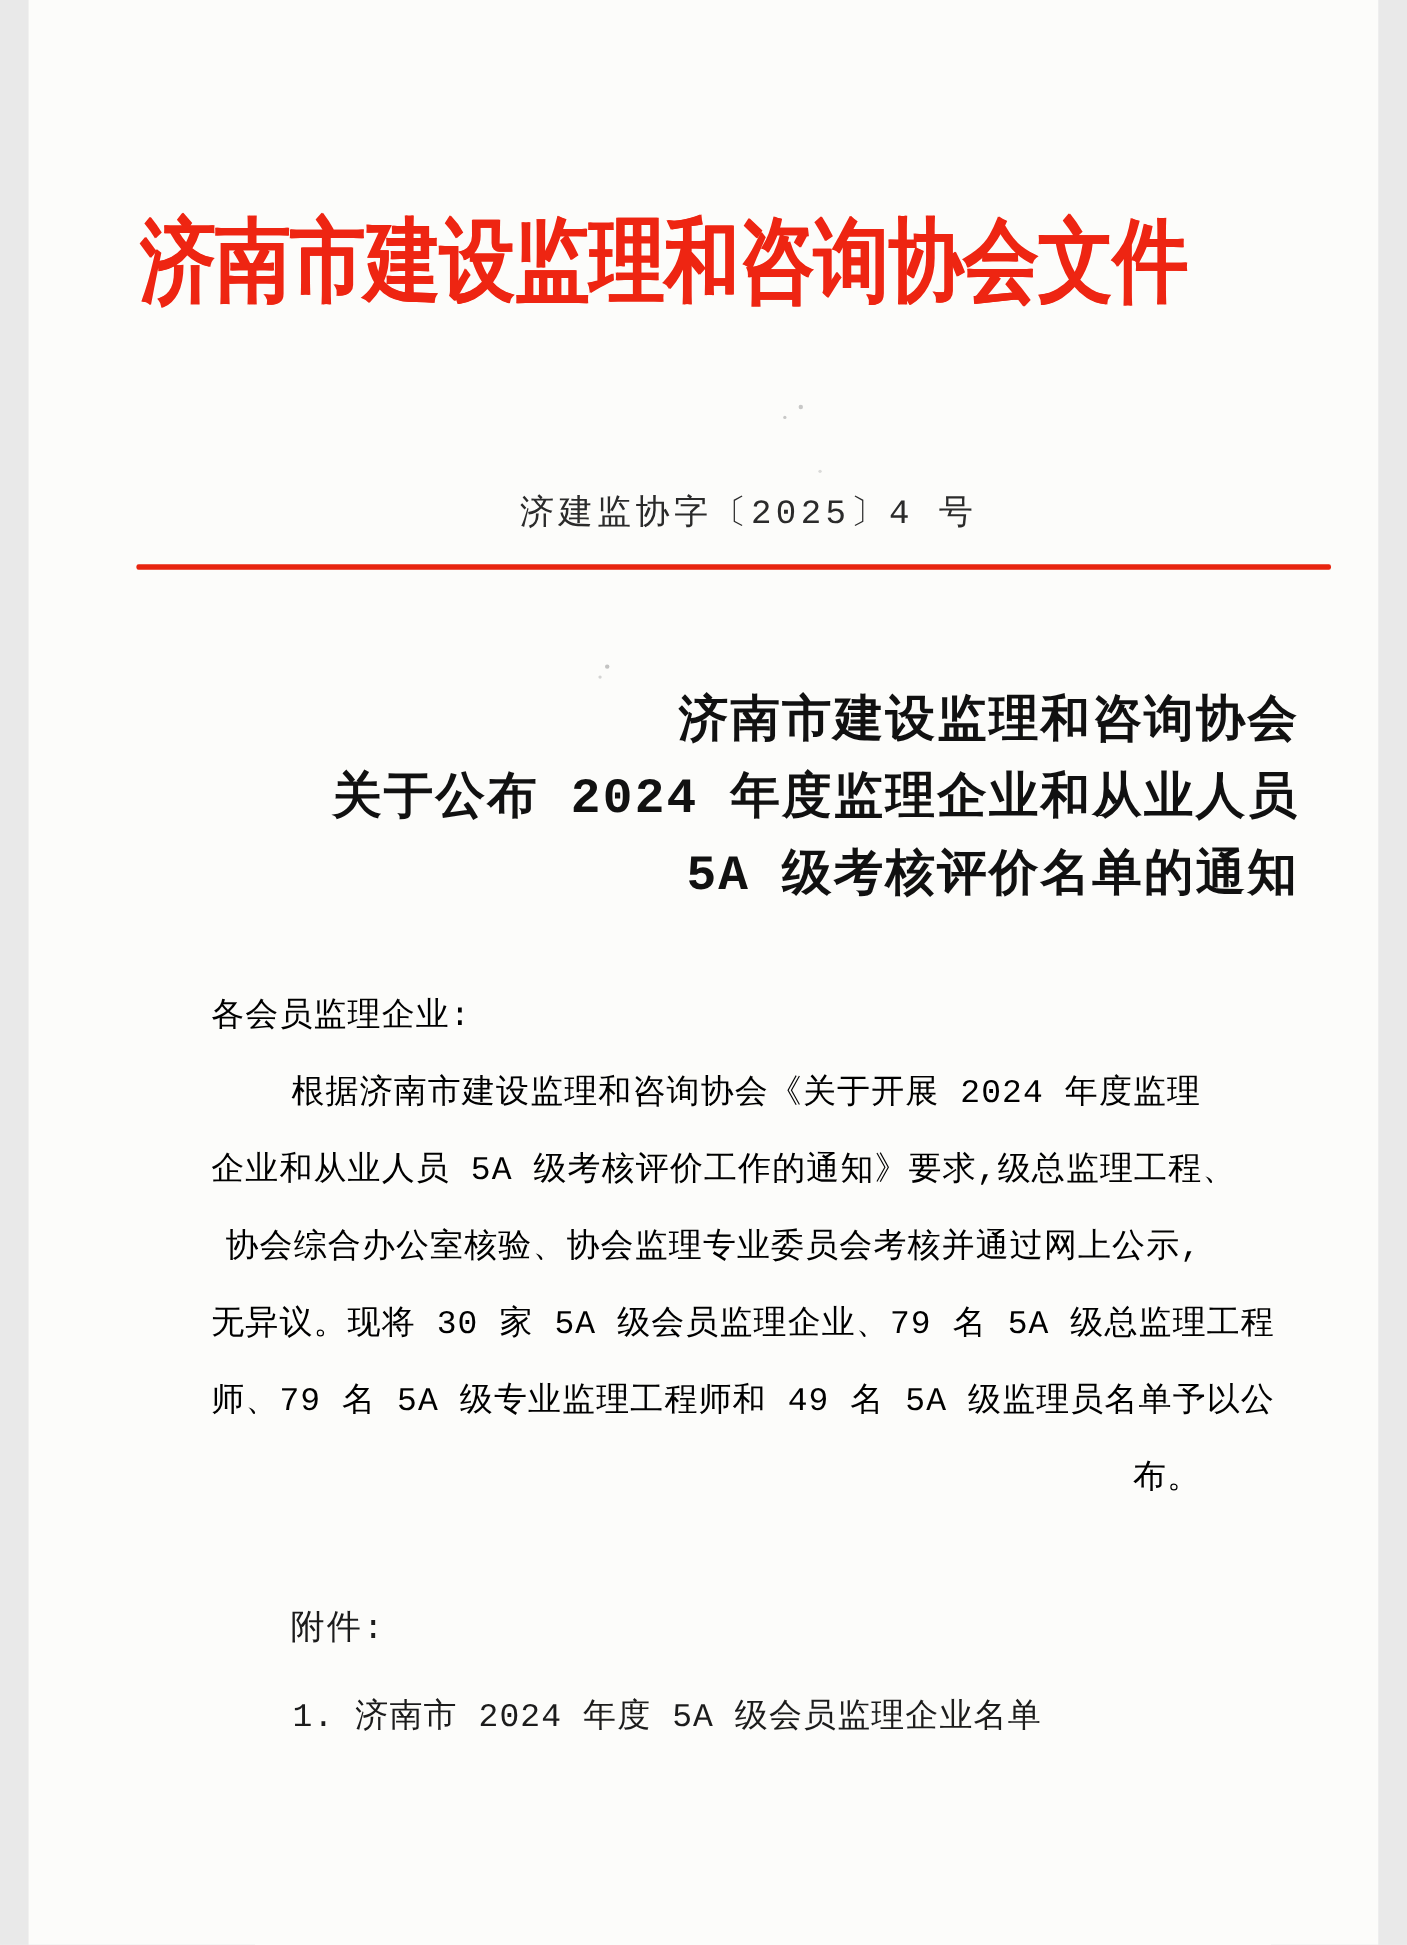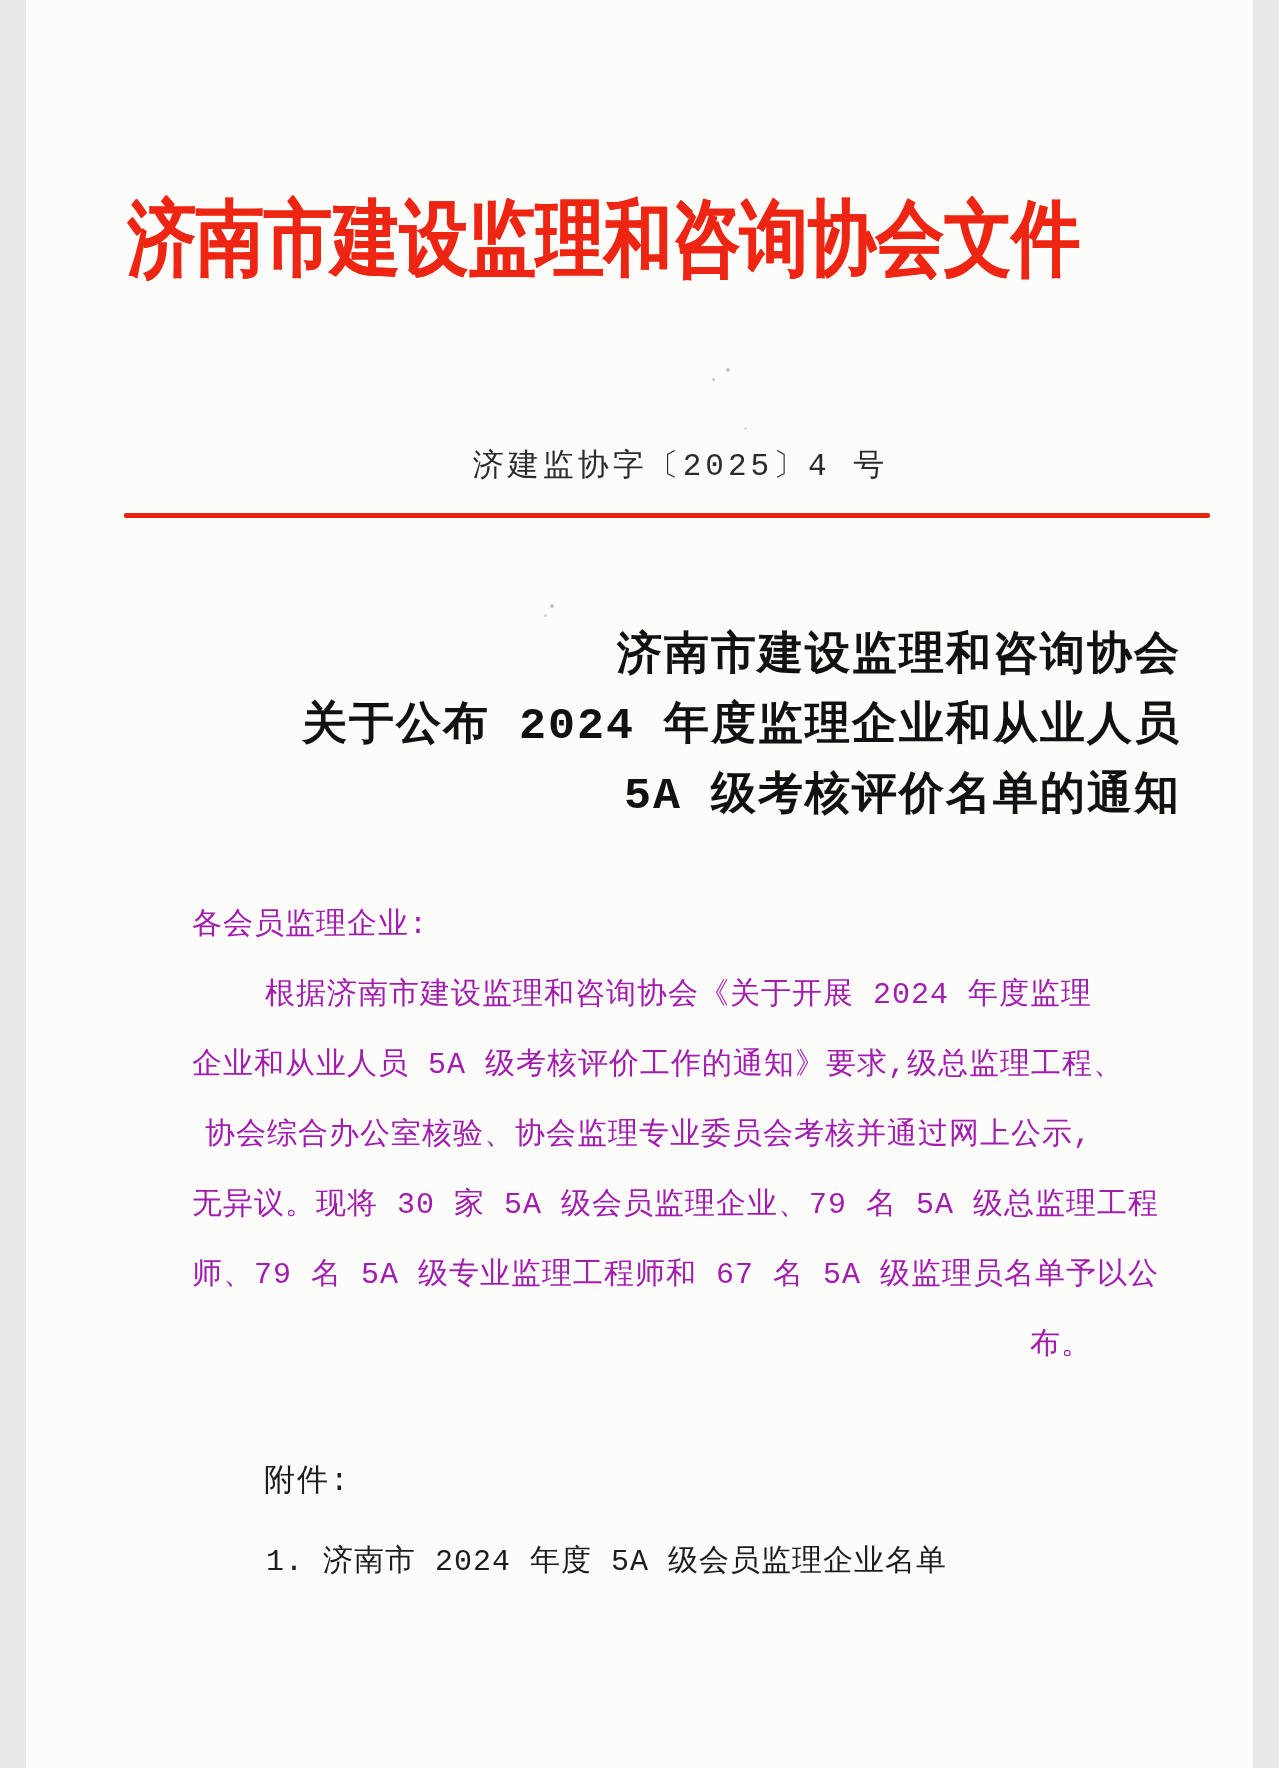--- a/index.html
+++ b/index.html
@@ -73,21 +73,21 @@
 
   
   .body-block {
     position: absolute;
     top: 890px;
     left: 166px;
     width: 900px;
     font-size: 30px;
     line-height: 70px;
     letter-spacing: 1px;
-    color: #a21caf;
+    color: #000000;
   }
   .salutation { white-space: nowrap; }
   .para-line { white-space: nowrap; text-align: right; }
   .para-line.indent { text-indent: 70px; }
 
   .attachments-label {
     position: absolute;
     top: 1460px;
     left: 238px;
     font-size: 31px;
@@ -136,21 +136,21 @@
     <div class="title-line">关于公布 2024 年度监理企业和从业人员</div>
     <div class="title-line">5A 级考核评价名单的通知</div>
   </div>
 
   <div class="body-block">
     <div class="salutation">各会员监理企业:</div>
     <div class="para-line indent">根据济南市建设监理和咨询协会《关于开展 2024 年度监理</div>
     <div class="para-line">企业和从业人员 5A 级考核评价工作的通知》要求,级总监理工程、</div>
     <div class="para-line">协会综合办公室核验、协会监理专业委员会考核并通过网上公示,</div>
     <div class="para-line">无异议。现将 30 家 5A 级会员监理企业、79 名 5A 级总监理工程</div>
-    <div class="para-line">师、79 名 5A 级专业监理工程师和 67 名 5A 级监理员名单予以公</div>
+    <div class="para-line">师、79 名 5A 级专业监理工程师和 49 名 5A 级监理员名单予以公</div>
     <div class="para-line">布。</div>
   </div>
 
   <div class="attachments-label">附件:</div>
 
   <div class="attachment-item">1. 济南市 2024 年度  5A 级会员监理企业名单</div>
 
   <div class="speckle sp1"></div>
   <div class="speckle sp2"></div>
   <div class="speckle sp3"></div>

